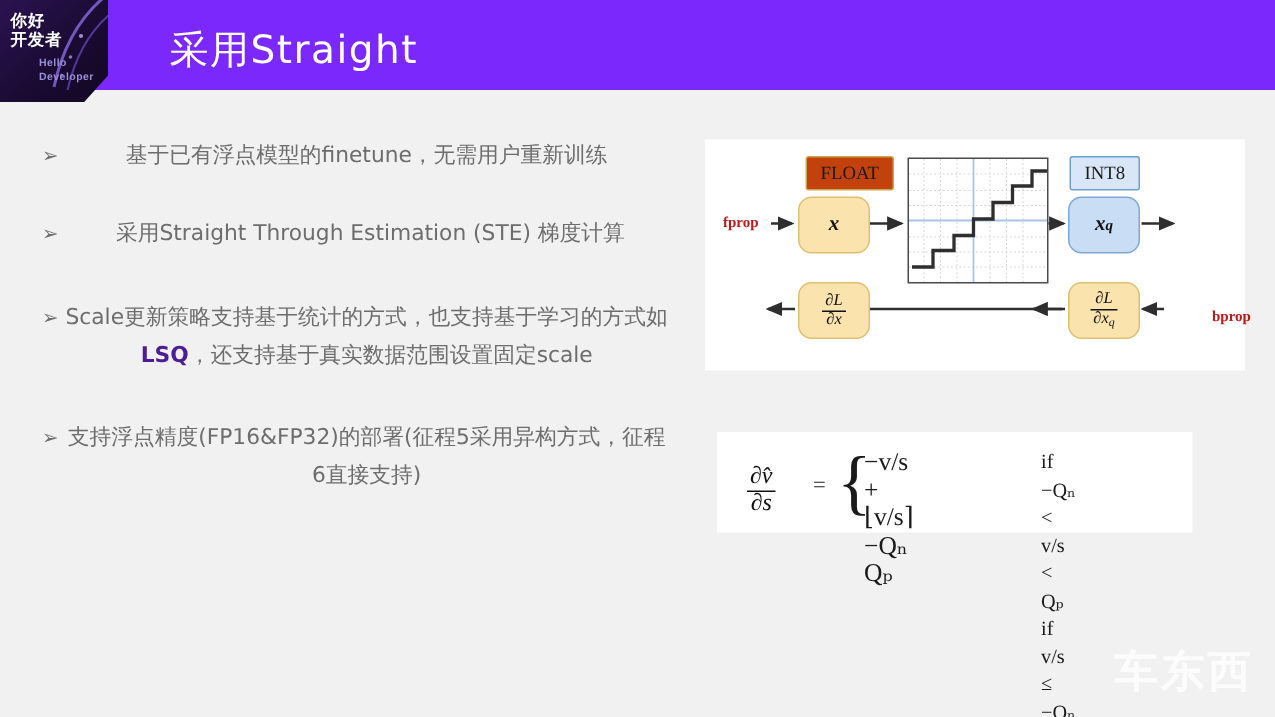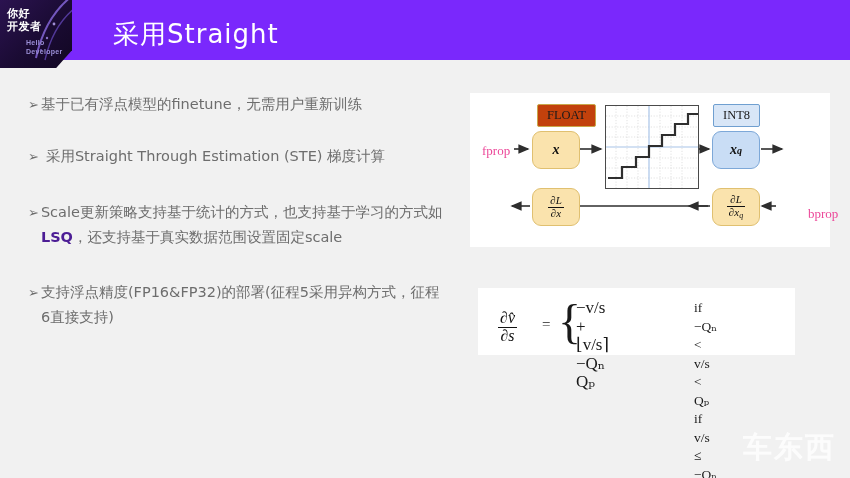--- a/index.html
+++ b/index.html
@@ -50,31 +50,31 @@
     display:flex;align-items:flex-start;
     color:#6d6d6d;
     font-size:14.5px;line-height:25px;
     font-family:"DejaVu Sans","Liberation Sans",sans-serif;
     margin-bottom:27px;
   }
   .bullet .marker{
     flex:0 0 auto;margin-right:2px;font-size:13px;line-height:25px;color:#6d6d6d;
   }
   .bullet.sp .marker{margin-right:7px;}
-  .bullet .btext{flex:1 1 auto;}
+  .bullet .btext{flex:1 1 auto;text-align:center;}
   .bullet b{font-weight:bold;color:#4c1d95;}
   
   .diagram-panel{
     position:absolute;left:470px;top:93px;width:360px;height:154px;
     background:#ffffff;
   }
   .diag-label{
     position:absolute;
     font-family:"Liberation Serif","DejaVu Serif",serif;
-    font-size:13px;color:#ec4899;
+    font-size:10px;color:#b91c1c;font-weight:bold;
   }
   .badge{
     position:absolute;
     font-family:"Liberation Serif","DejaVu Serif",serif;
     font-size:12.5px;color:#1a1a1a;
     padding:3px 9px;border-radius:2px;text-align:center;
   }
   .badge-float{background:#c2410c;border:1px solid #c9a74a;}
   .badge-int8{background:#d8e6f7;border:1px solid #6f9fd0;}
   .vbox{

